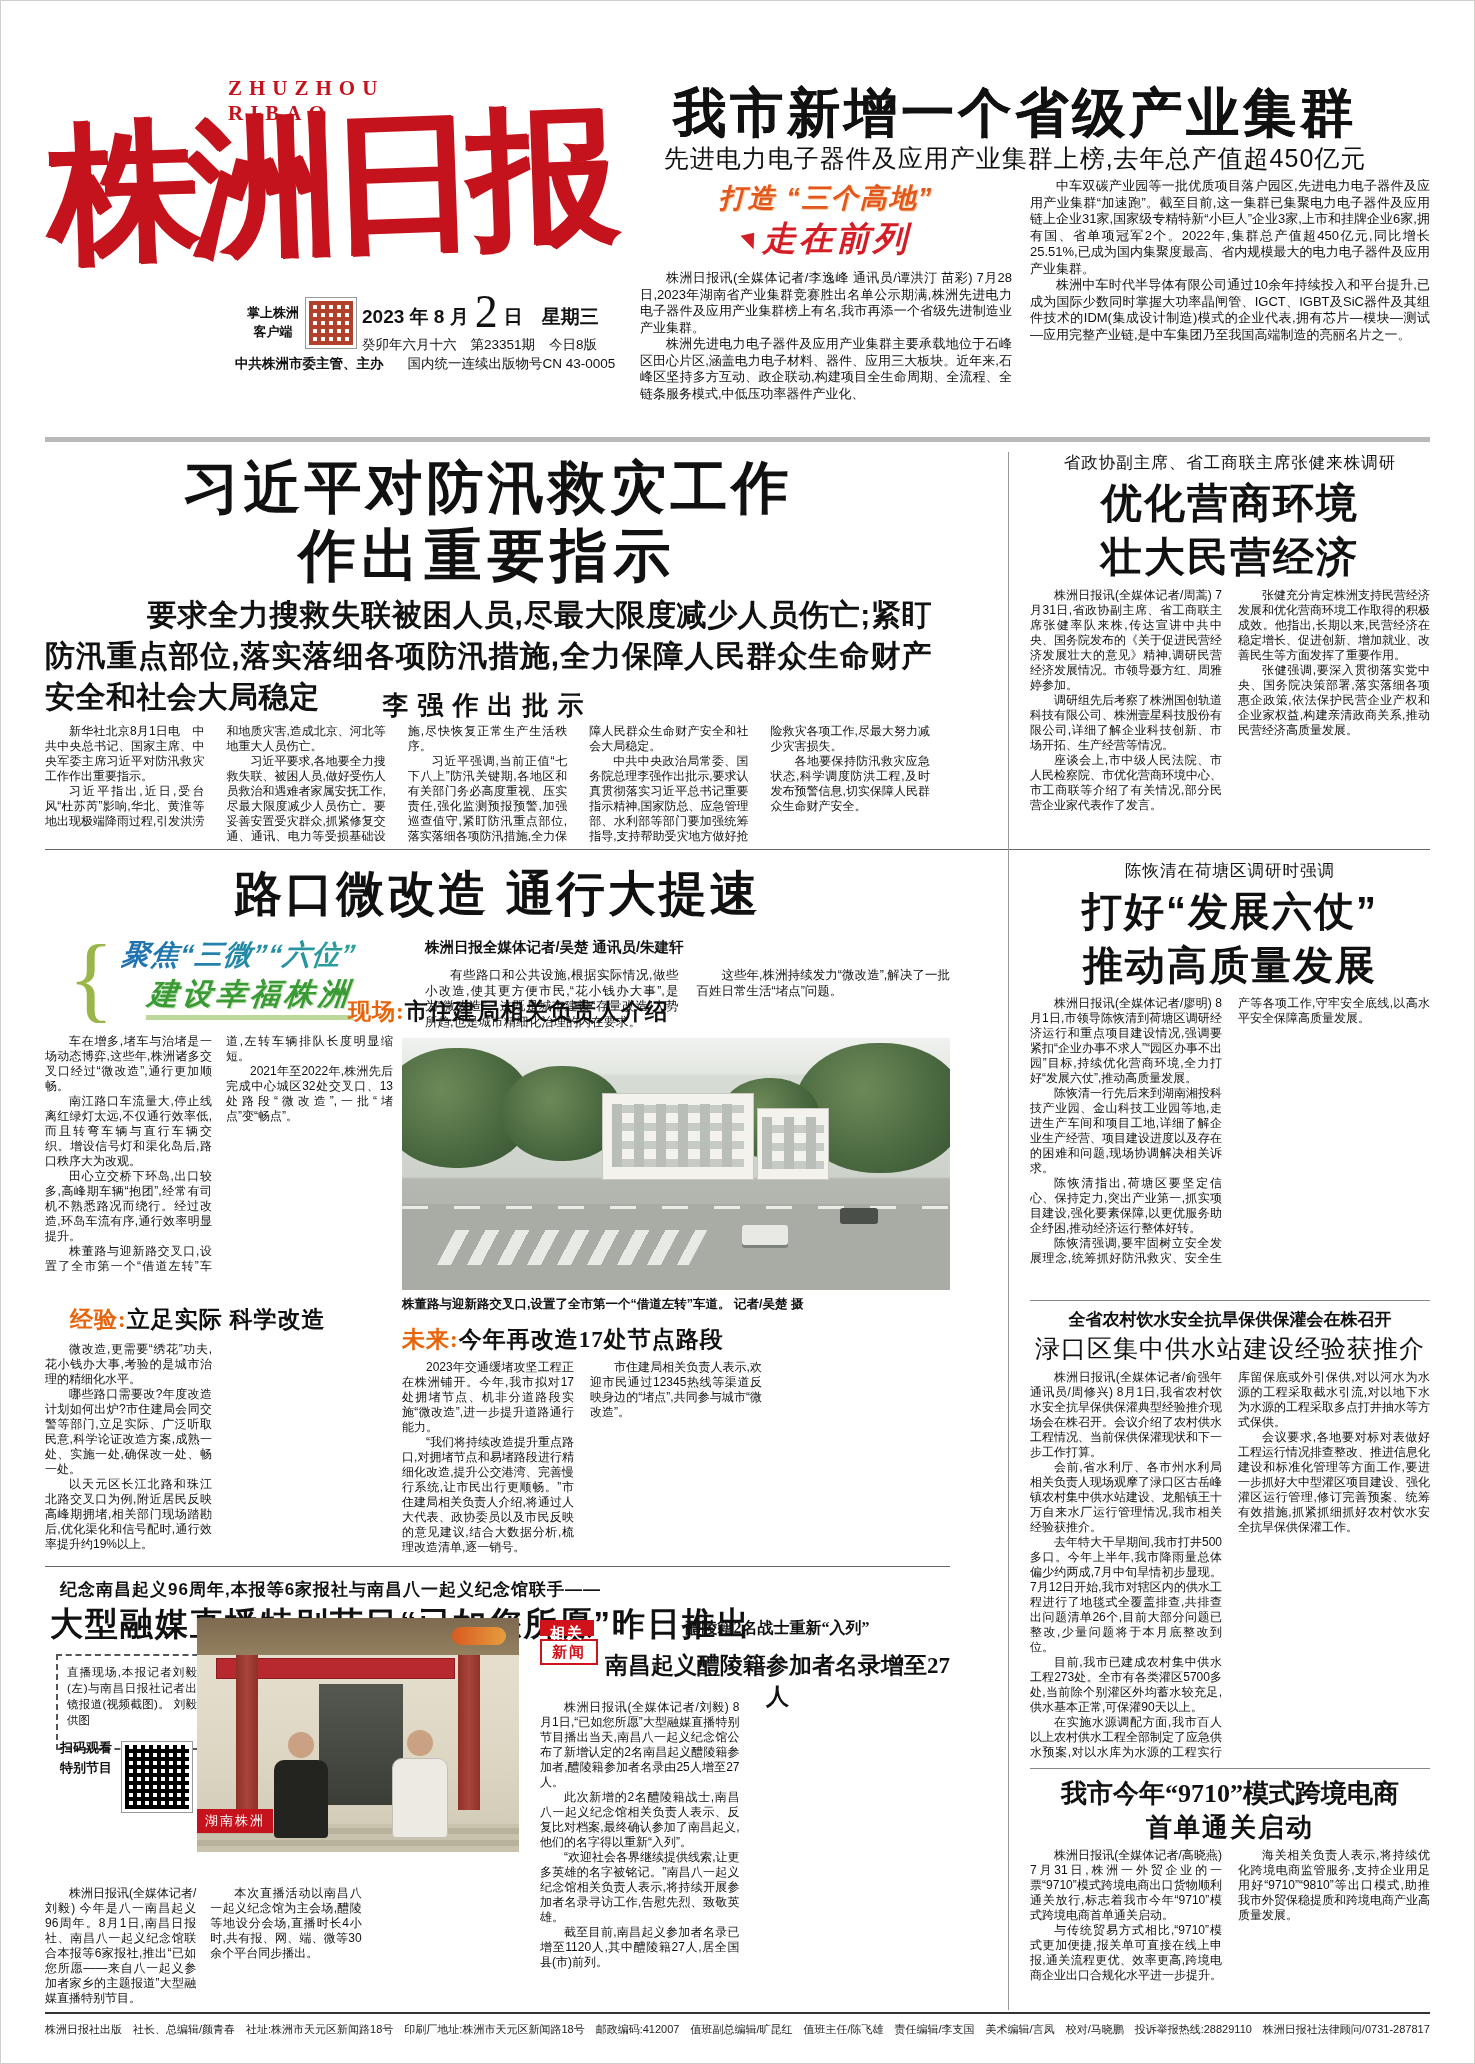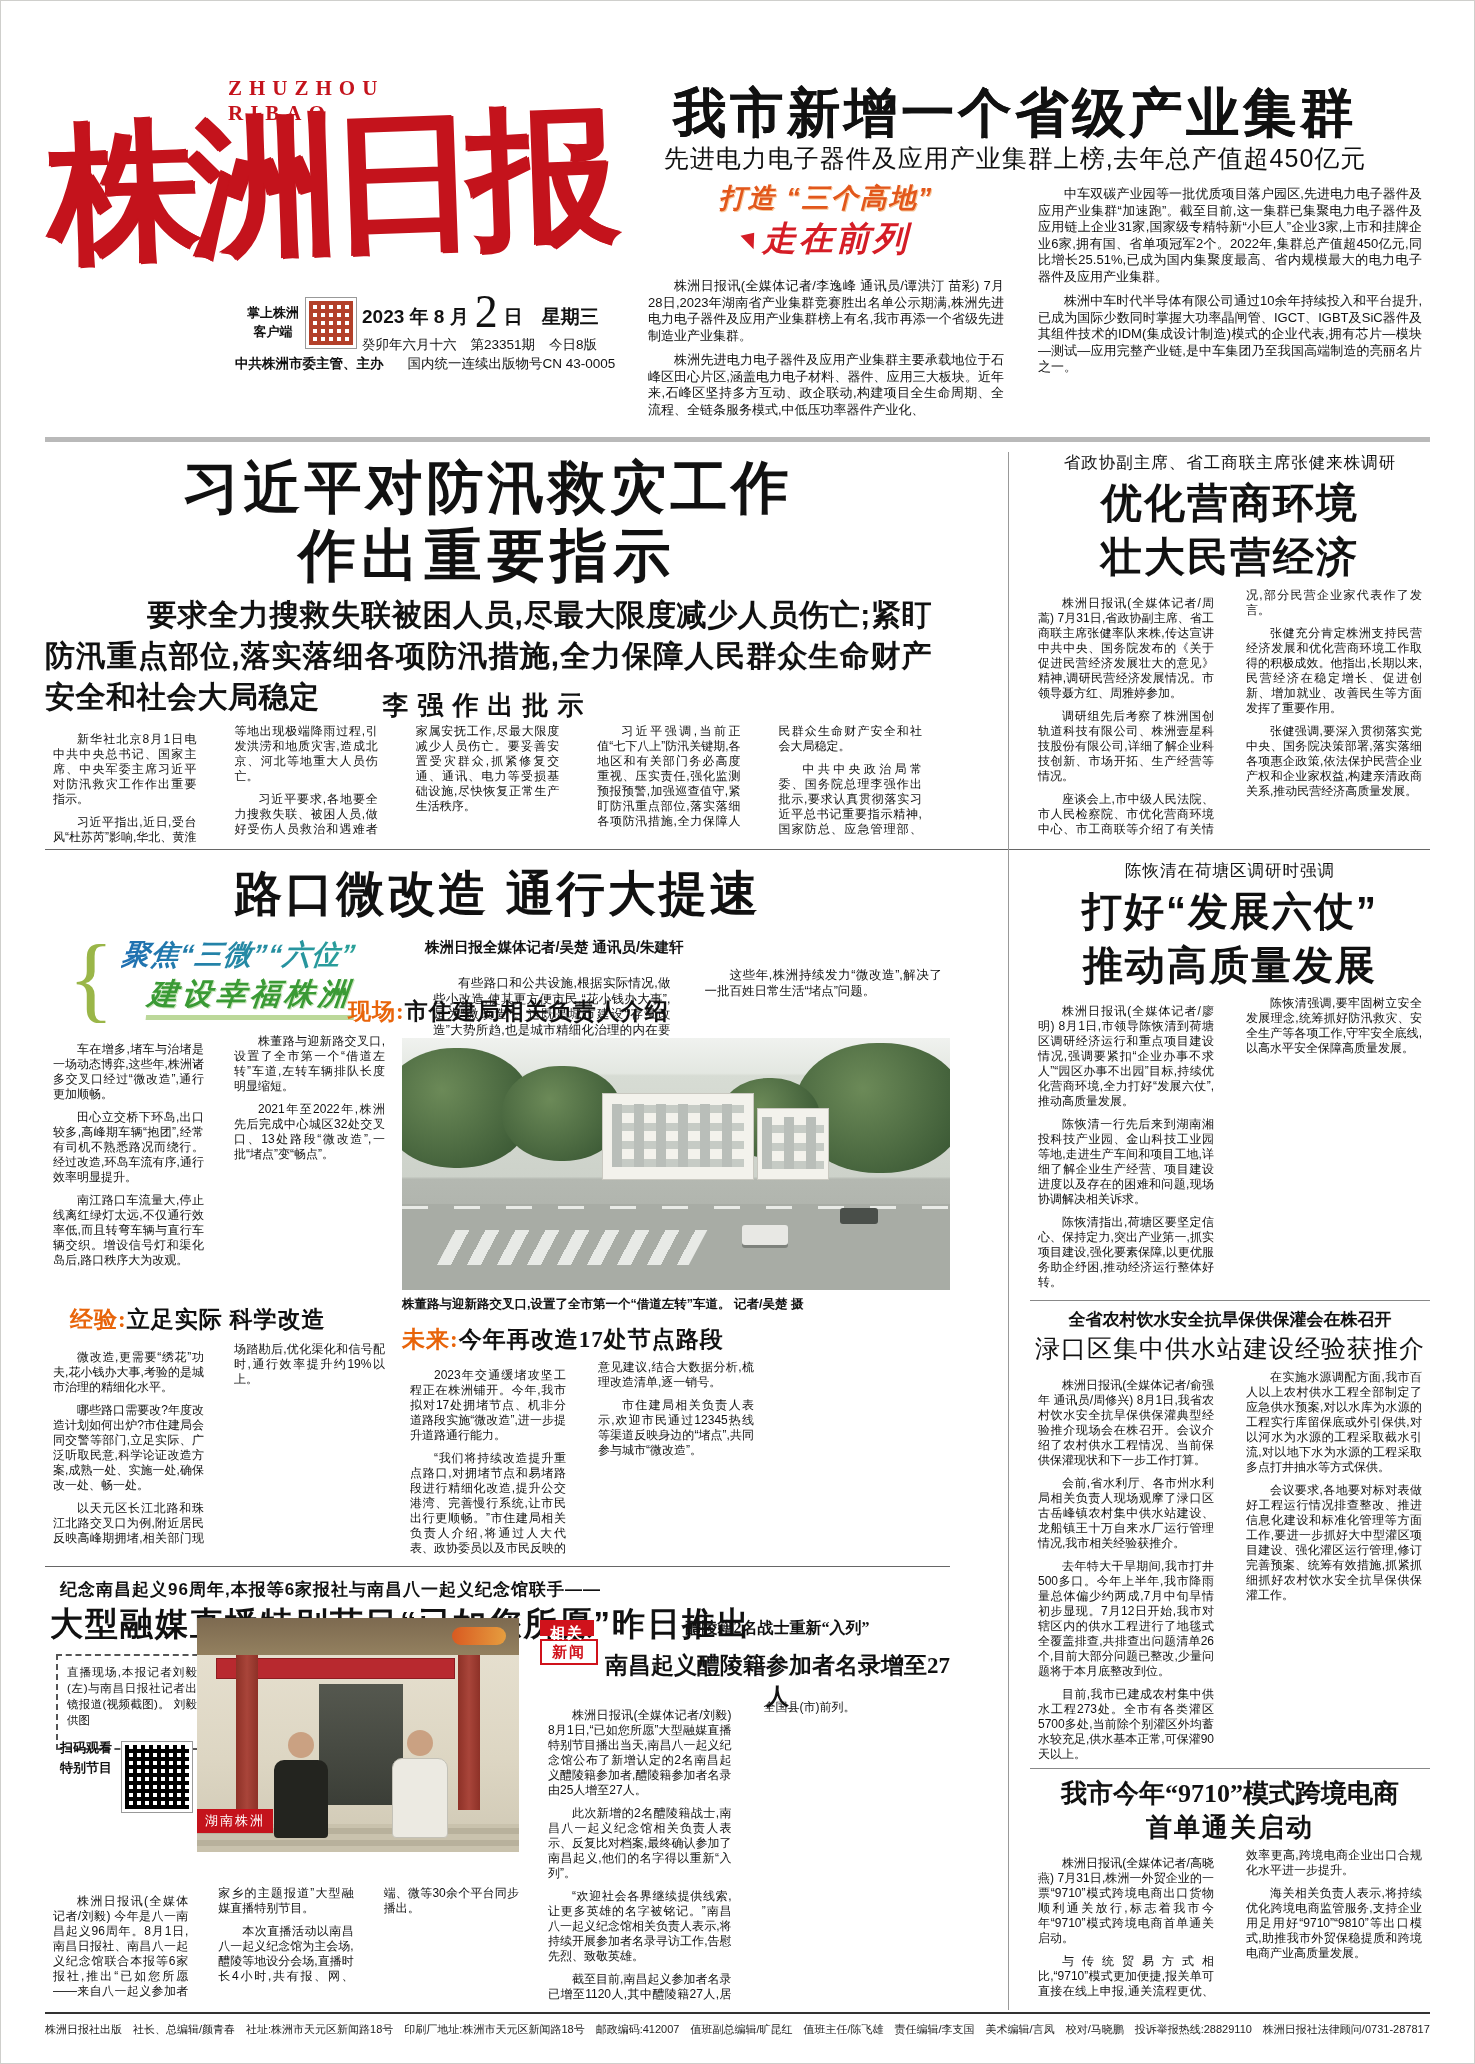--- a/index.html
+++ b/index.html
@@ -5,21 +5,21 @@
   html,body{margin:0;padding:0;background:#d9d9d6;}
   .page{position:relative;width:1475px;height:2064px;margin:0 auto;background:#fff;
         box-shadow:inset 0 0 0 1px #cfcfcc;font-family:"Liberation Sans",sans-serif;color:#111;overflow:hidden;}
   .abs{position:absolute;}
   .ctr{text-align:center;}
   .jus{text-align:justify;}
   .serif{font-family:"Liberation Serif",serif;}
   .hblack{font-family:"Liberation Sans",sans-serif;font-weight:900;letter-spacing:2px;}
   .red{color:#c4131c;}
   .cols{column-fill:auto;overflow:hidden;text-align:justify;}
-  .cols p{margin:8px;text-indent:2em;}
+  .cols p{margin:0;text-indent:2em;}
   .body12{font-size:12px;line-height:15px;}
   .body13{font-size:13px;line-height:16.5px;}
   .kicker{font-size:16.5px;letter-spacing:1px;}
   .hr{background:#666;height:1px;}
   .vr{background:#999;width:1px;}
   .sechead{font-family:"Liberation Serif",serif;font-weight:700;font-size:23px;letter-spacing:1px;}
   .sechead .lbl{color:#e8640a;}
   .qr{background:
       repeating-linear-gradient(0deg,#000 0 4px,transparent 4px 8px),
       repeating-linear-gradient(90deg,#000 0 4px,#fff 4px 8px);
@@ -199,22 +199,22 @@
   <div class="abs cols" style="left:425px;top:968px;width:525px;height:92px;column-count:2;column-gap:18px;font-size:12.5px;line-height:15.5px;">
       <p>有些路口和公共设施,根据实际情况,做些小改造,使其更方便市民,“花小钱办大事”,是为“微改造”。这既是城市建设“存量改造”大势所趋,也是城市精细化治理的内在要求。</p>
       <p>这些年,株洲持续发力“微改造”,解决了一批百姓日常生活“堵点”问题。</p>
     </div>
 
   <div class="abs sechead" style="left:348px;top:996px;">
     <span class="lbl">现场:</span><span>市住建局相关负责人介绍</span>
   </div>
   <div class="abs cols body12" style="left:45px;top:1034px;width:348px;height:258px;column-count:2;column-gap:14px;">
       <p>车在增多,堵车与治堵是一场动态博弈,这些年,株洲诸多交叉口经过“微改造”,通行更加顺畅。</p>
+      <p>南江路口车流量大,停止线离红绿灯太远,不仅通行效率低,而且转弯车辆与直行车辆交织。增设信号灯和渠化岛后,路口秩序大为改观。</p>
       <p>田心立交桥下环岛,出口较多,高峰期车辆“抱团”,经常有司机不熟悉路况而绕行。经过改造,环岛车流有序,通行效率明显提升。</p>
-      <p>南江路口车流量大,停止线离红绿灯太远,不仅通行效率低,而且转弯车辆与直行车辆交织。增设信号灯和渠化岛后,路口秩序大为改观。</p>
       <p>株董路与迎新路交叉口,设置了全市第一个“借道左转”车道,左转车辆排队长度明显缩短。</p>
       <p>2021年至2022年,株洲先后完成中心城区32处交叉口、13处路段“微改造”,一批“堵点”变“畅点”。</p>
     </div>
 
   <div class="abs photo1" style="left:402px;top:1038px;width:548px;height:252px;">
     <div class="tree" style="left:-20px;top:10px;width:150px;height:120px;"></div>
     <div class="tree" style="left:100px;top:28px;width:120px;height:95px;"></div>
     <div class="tree" style="right:-15px;top:5px;width:170px;height:130px;"></div>
     <div class="tree" style="right:130px;top:40px;width:100px;height:80px;"></div>
     <div class="bldg" style="left:200px;top:55px;width:150px;height:85px;">

